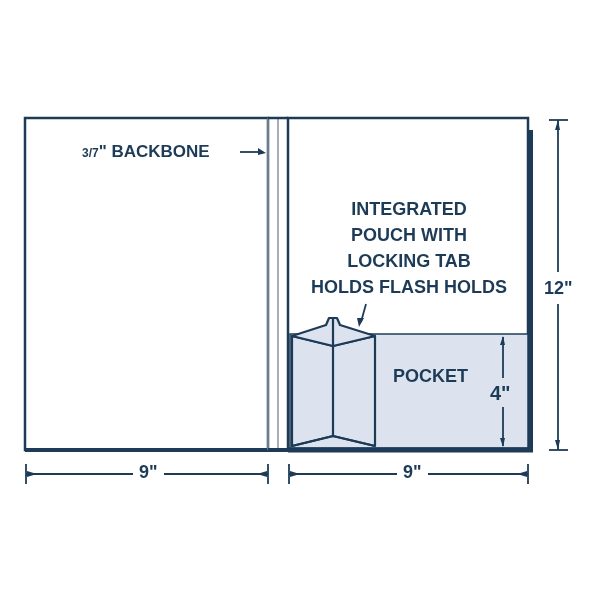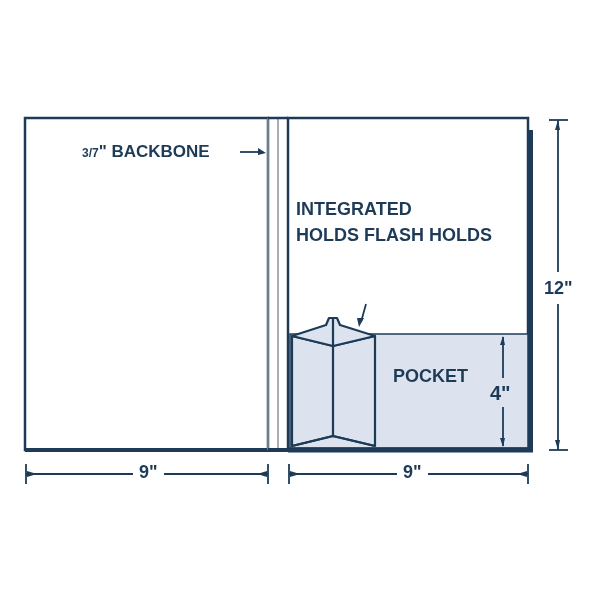--- a/index.html
+++ b/index.html
@@ -1,21 +1,21 @@
 <!DOCTYPE html>
 <html><head>
   <meta charset="utf-8">
   <style>
     html, body { margin: 0; padding: 0; background: #ffffff; }
     body { width: 600px; height: 600px; position: relative; overflow: hidden; font-family: "Liberation Sans", sans-serif; }
     .stage { position: absolute; left: 0; top: 0; width: 600px; height: 600px; }
     .lbl { position: absolute; color: #1d3b57; font-weight: bold; font-family: "Liberation Sans", sans-serif; white-space: nowrap; }
     .lbl-backbone { left: 82px; top: 142px; font-size: 17px; }
     .lbl-backbone .frac { font-size: 12px; }
-    .lbl-pouch { left: 296px; top: 196px; width: 226px; font-size: 18px; line-height: 26px; }
+    .lbl-pouch { left: 296px; top: 196px; width: 226px; text-align: center; font-size: 18px; line-height: 26px; }
     .lbl-pouch div { display: block; }
     .lbl-pocket { left: 393px; top: 366px; font-size: 18px; }
     .lbl-pocket-h { left: 490px; top: 380px; font-size: 20px; background: #dce3ee; padding: 2px 0; }
     .lbl-height { left: 544px; top: 274px; font-size: 18px; background: #fff; padding: 4px 0; }
     .lbl-w-left { left: 133px; top: 462px; font-size: 18px; background: #fff; padding: 0 6px; }
     .lbl-w-right { left: 397px; top: 462px; font-size: 18px; background: #fff; padding: 0 6px; }
   </style>
 </head>
 <body>
 
@@ -96,20 +96,22 @@
       <line x1="289" y1="474" x2="528" y2="474"></line>
       <polygon points="290,471 300,474 290,477" fill="#1d3b57" stroke="none"></polygon>
       <polygon points="527,471 517,474 527,477" fill="#1d3b57" stroke="none"></polygon>
     </g>
   </svg>
 
   <div class="lbl lbl-backbone"><span class="frac">3/7</span><span>" BACKBONE</span></div>
 
   <div class="lbl lbl-pouch">
     <div>INTEGRATED</div>
+    <div>POUCH WITH</div>
+    <div>LOCKING TAB</div>
     <div>HOLDS FLASH HOLDS</div>
   </div>
 
   <div class="lbl lbl-pocket">POCKET</div>
   <div class="lbl lbl-pocket-h">4"</div>
   <div class="lbl lbl-height">12"</div>
   <div class="lbl lbl-w-left">9"</div>
   <div class="lbl lbl-w-right">9"</div>
 </div>
 

